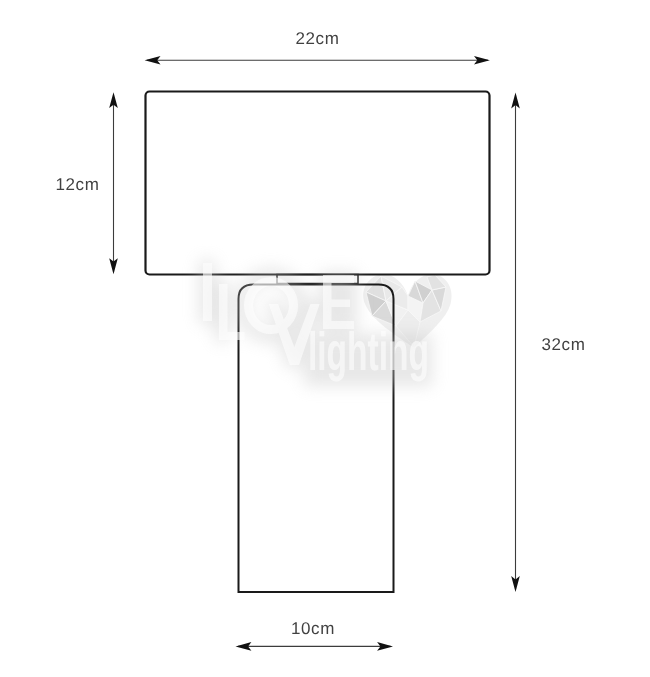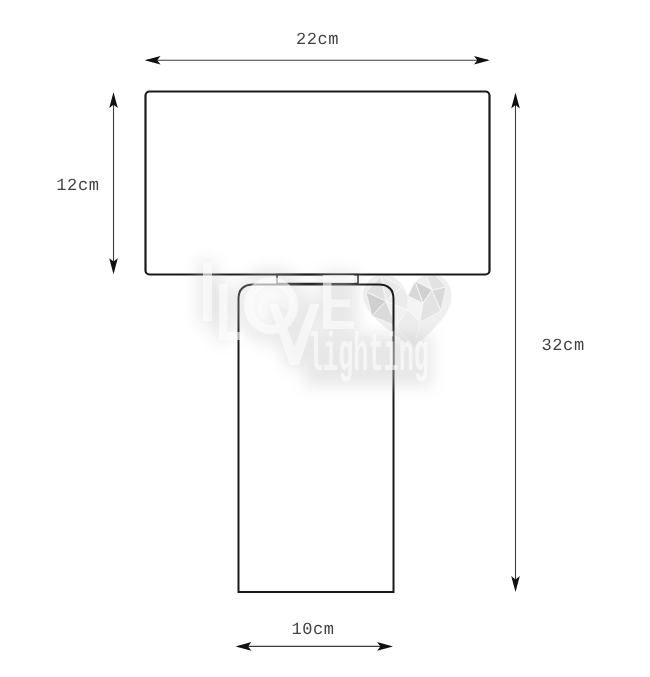--- a/index.html
+++ b/index.html
@@ -1,16 +1,16 @@
 <!DOCTYPE html>
 <html><head>
 <meta charset="utf-8">
 <style>
   html,body{margin:0;padding:0;background:#fff;}
-  #stage{position:relative;width:650px;height:677px;background:#ffffff;font-family:Liberation Mono, monospace;}
+  #stage{position:relative;width:650px;height:677px;background:#ffffff;font-family:Liberation Sans, sans-serif;}
 </style>
 </head>
 <body>
 
 <div id="stage">
 <svg width="650" height="677" viewBox="0 0 650 677" text-rendering="geometricPrecision">
   <defs>
     <filter id="haze" x="-40%" y="-40%" width="180%" height="180%">
       <feGaussianBlur stdDeviation="8"></feGaussianBlur>
     </filter>

